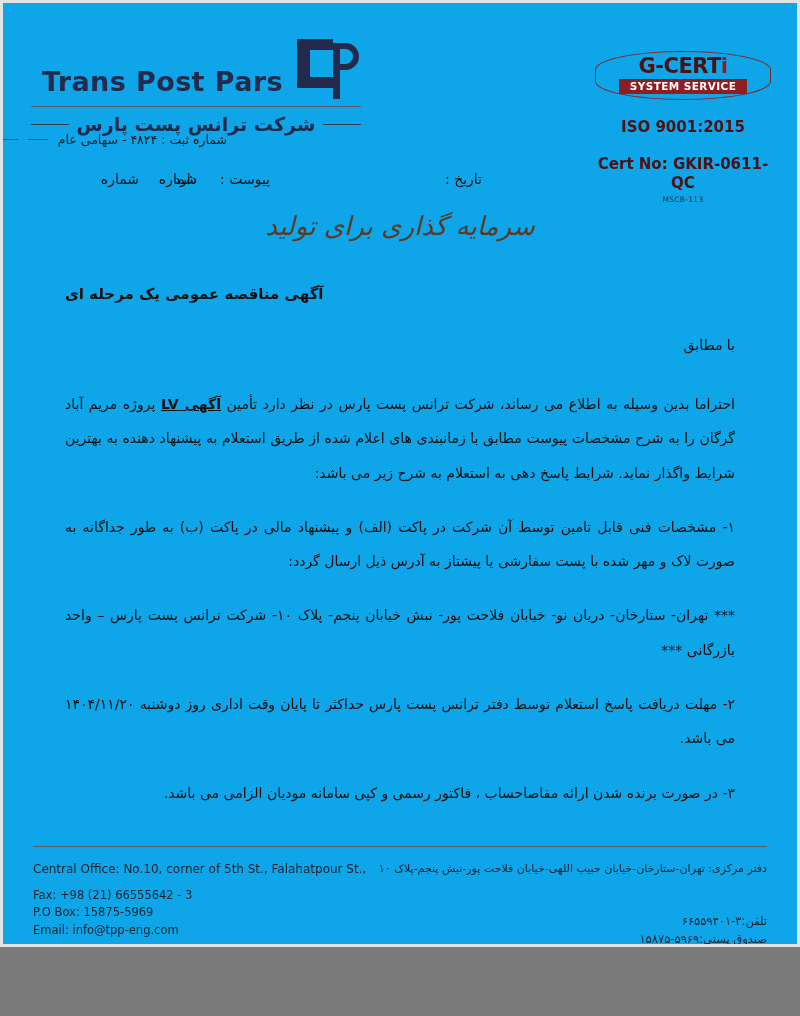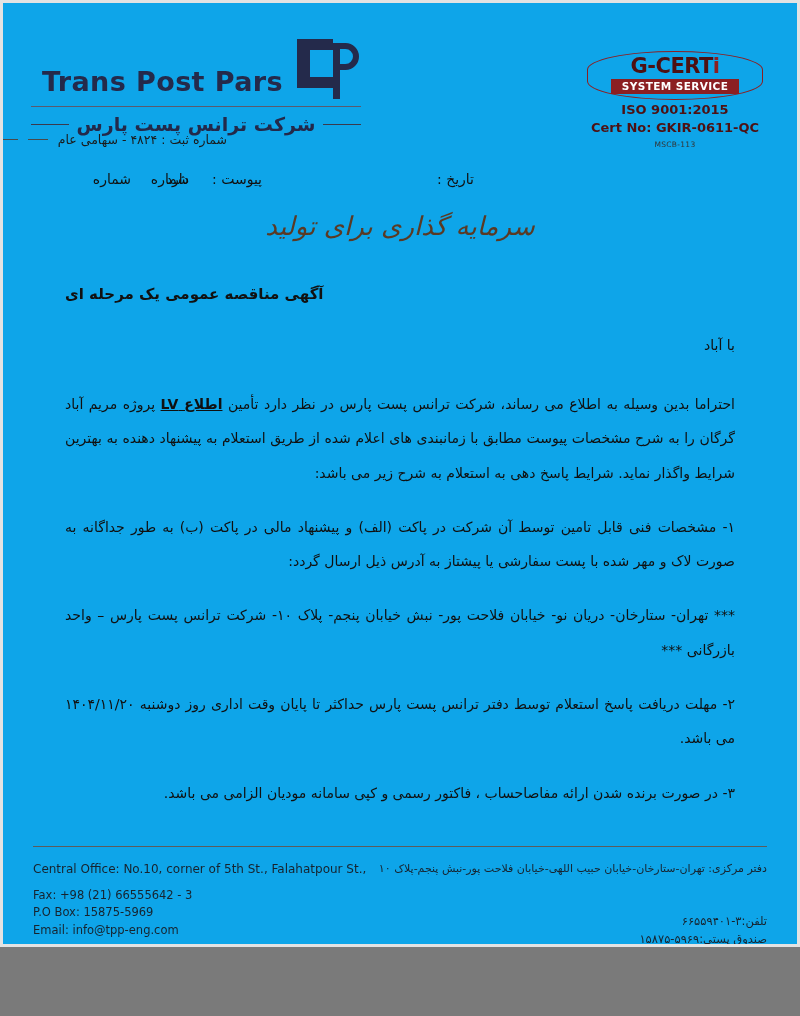--- a/index.html
+++ b/index.html
@@ -110,21 +110,21 @@
     height: 1px;
     background: #3a3a4e;
     flex: 1;
     min-width: 22px;
     max-width: 46px;
   }
 
   
   .cert {
     position: absolute;
-    right: 34px;
+    right: 26px;
     top: 48px;
     width: 176px;
     text-align: center;
     direction: ltr;
     font-family: "DejaVu Sans", "Liberation Sans", sans-serif;
   }
   .cert-box {
     border: 1.4px solid #8c1f22;
     border-radius: 50% / 38%;
     padding: 3px 6px 5px;
@@ -141,25 +141,25 @@
     margin: 2px auto 0;
     background: #8c1f22;
     color: #ffffff;
     font-size: 10.5px;
     font-weight: bold;
     letter-spacing: 0.4px;
     padding: 1px 0 2px;
     width: 128px;
   }
   .cert-line {
-    font-size: 13px;
+    font-size: 15px;
     font-weight: bold;
     color: #4d1113;
     line-height: 1.25;
-    margin-top: 2px;
+    margin-top: 18px;
   }
   .cert-code {
     font-size: 7.5px;
     color: #333;
     margin-top: 3px;
     letter-spacing: 0.3px;
   }
 
   
   .reg-line {
@@ -185,21 +185,21 @@
     background: #4a4a4a;
     flex: 1;
     min-width: 20px;
   }
   .reg-dash.short { max-width: 30px; flex: none; width: 30px; }
 
   
   .fields {
     position: absolute;
     top: 168px;
-    left: 0; right: 8px;
+    left: 0; right: 0;
     height: 26px;
     direction: rtl;
     font-size: 14px;
     color: #111;
   }
   .fields span { position: absolute; white-space: nowrap; }
   .f-shomareh { right: 600px; }
   .f-shomareh2 { right: 658px; }
   .f-tarikh { right: 315px; }
   .f-peyvast { right: 527px; left: auto; }
@@ -361,24 +361,24 @@
       <span class="f-peyvast-v">دارد</span>
     </div>
   </div>
 
   <div class="calligraphy">سرمایه گذاری برای تولید</div>
 
   <div class="body">
 
     <div class="doc-title">آگهی مناقصه عمومی یک مرحله ای</div>
 
-    <div class="salam"><span>با آباد</span></div>
+    <div class="salam"><span>با مطابق</span></div>
 
     <p class="para">
-      <span>احتراما بدین وسیله به اطلاع می رساند، شرکت ترانس پست پارس در نظر دارد تأمین </span><span class="hl">اطلاع LV</span><span> پروژه مریم آباد گرگان را به شرح مشخصات پیوست مطابق با زمانبندی های اعلام شده از طریق استعلام به پیشنهاد دهنده به بهترین شرایط واگذار نماید. شرایط پاسخ دهی به استعلام به شرح زیر می باشد:</span>
+      <span>احتراما بدین وسیله به اطلاع می رساند، شرکت ترانس پست پارس در نظر دارد تأمین </span><span class="hl">آگهی LV</span><span> پروژه مریم آباد گرگان را به شرح مشخصات پیوست مطابق با زمانبندی های اعلام شده از طریق استعلام به پیشنهاد دهنده به بهترین شرایط واگذار نماید. شرایط پاسخ دهی به استعلام به شرح زیر می باشد:</span>
     </p>
 
     <p class="para">۱- مشخصات فنی قابل تامین توسط آن شرکت در پاکت (الف) و پیشنهاد مالی در پاکت (ب) به طور جداگانه به صورت لاک و مهر شده با پست سفارشی یا پیشتاز به آدرس ذیل ارسال گردد:</p>
 
     <p class="addr">*** تهران- ستارخان- دریان نو- خیابان فلاحت پور- نبش خیابان پنجم- پلاک ۱۰- شرکت ترانس پست پارس – واحد بازرگانی ***</p>
 
     <p class="para">۲- مهلت دریافت پاسخ استعلام توسط دفتر ترانس پست پارس حداکثر تا پایان وقت اداری روز دوشنبه ۱۴۰۴/۱۱/۲۰ می باشد.</p>
 
     <p class="para">۳- در صورت برنده شدن ارائه مفاصاحساب ، فاکتور رسمی و کپی سامانه مودیان الزامی می باشد.</p>
   </div>

